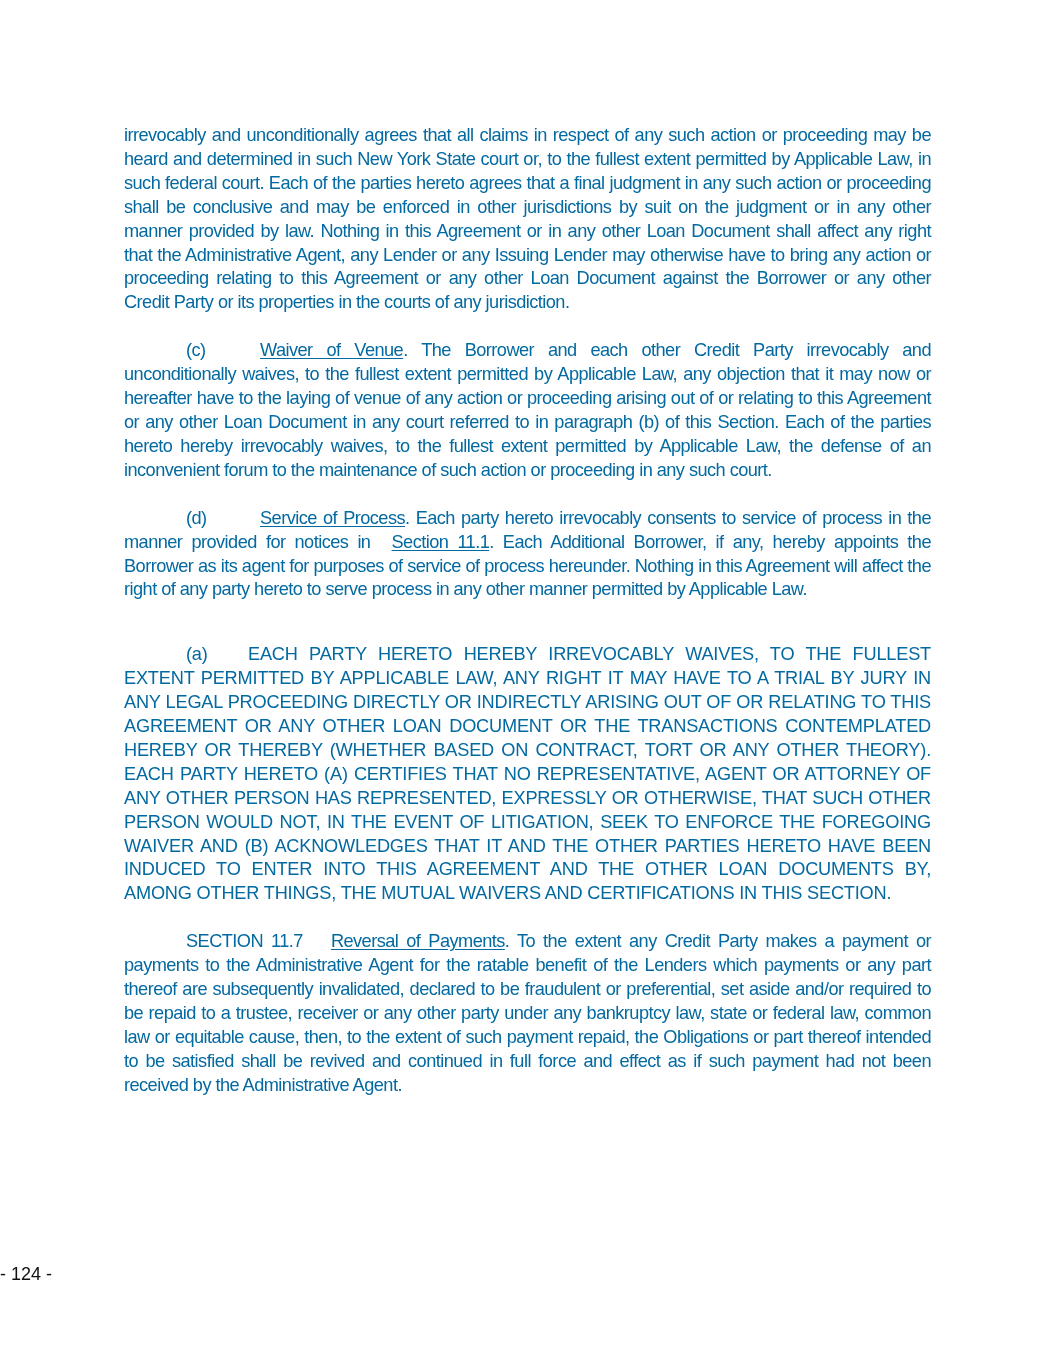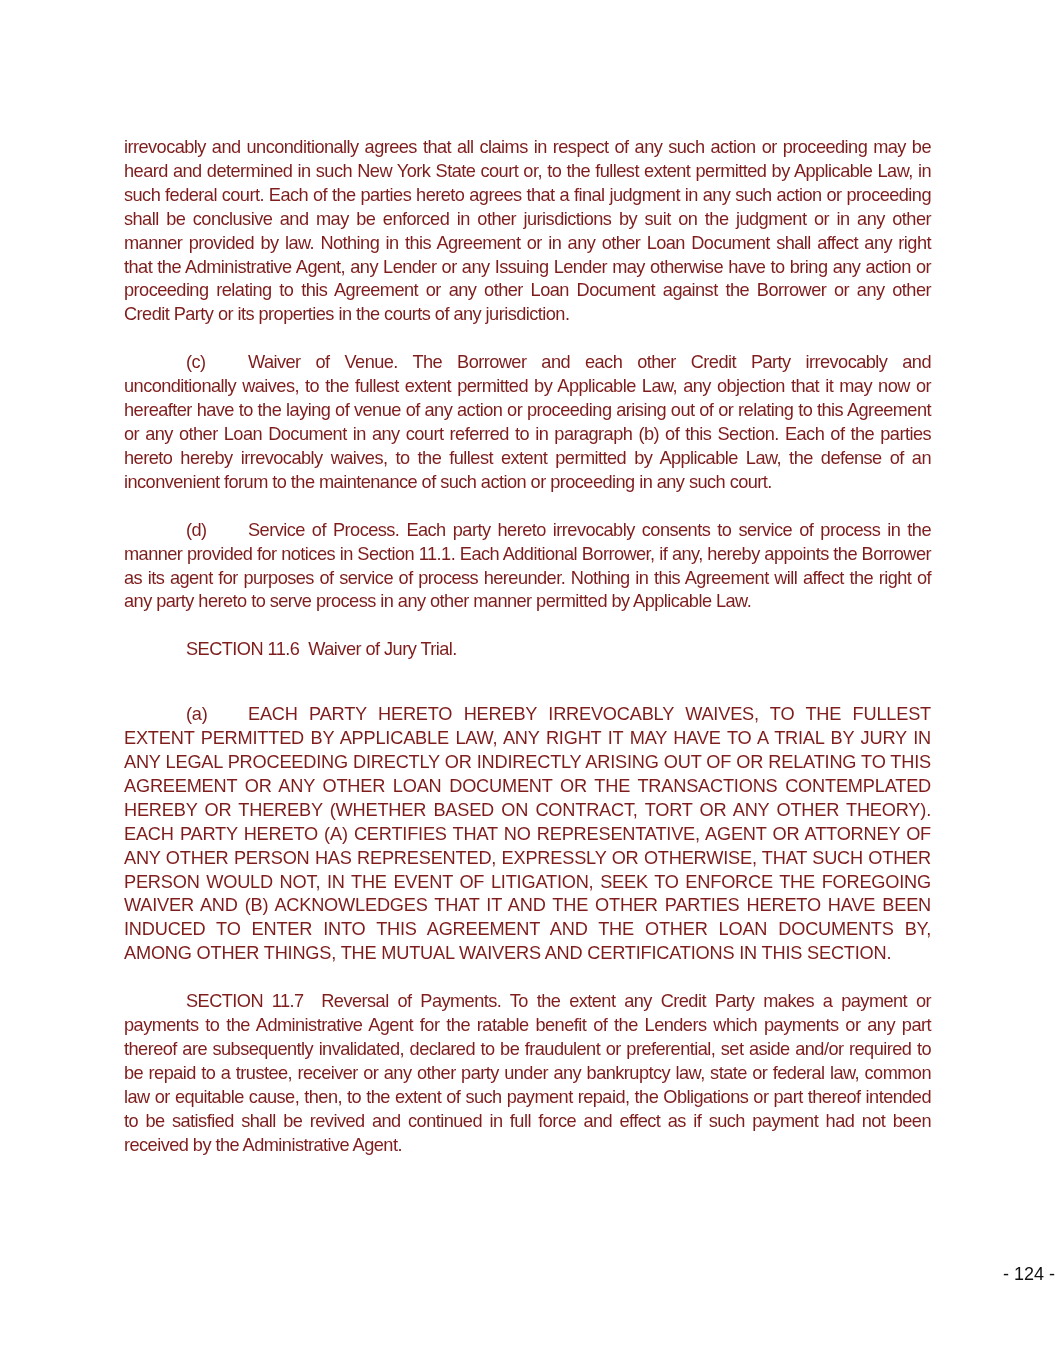--- a/index.html
+++ b/index.html
@@ -1,39 +1,38 @@
 <!DOCTYPE html>
 <html><head>
 <meta charset="utf-8">
 <style>
   html, body { margin:0; padding:0; background:#ffffff; }
   body { width:1055px; height:1365px; position:relative; overflow:hidden; }
-  .page { position:absolute; left:124px; top:136px; width:807px; color:#7f1d1d; }
+  .page { position:absolute; left:124px; top:124px; width:807px; color:#0369a1; }
   .p { font-family:"Liberation Sans", sans-serif; font-size:18.2px; line-height:23.9px;
        text-align:justify; letter-spacing:-0.55px; word-spacing:0px; margin:0 0 24px 0;
        transform-origin:left top; }
   .indent { text-indent:62px; }
   .sub-label { display:inline-block; width:62px; text-indent:0; }
-  .u { text-underline-offset:2px; }
+  .u { text-decoration:underline; text-underline-offset:2px;margin-left:12px; }
   .caps { letter-spacing:-0.2px;margin-top:41px; }
-  .footer { position:absolute; top:1264px; left:0; width:1055px; text-align:right;
+  .footer { position:absolute; top:1264px; left:0; width:1055px; text-align:left;
             font-family:"Liberation Sans", sans-serif; font-size:18px; color:#111; }
 </style>
 </head>
 <body>
 
 <div class="page">
 
   <p class="p">irrevocably and unconditionally agrees that all claims in respect of any such action or proceeding may be heard and determined in such New York State court or, to the fullest extent permitted by Applicable Law, in such federal court.  Each of the parties hereto agrees that a final judgment in any such action or proceeding shall be conclusive and may be enforced in other jurisdictions by suit on the judgment or in any other manner provided by law.  Nothing in this Agreement or in any other Loan Document shall affect any right that the Administrative Agent, any Lender or any Issuing Lender may otherwise have to bring any action or proceeding relating to this Agreement or any other Loan Document against the Borrower or any other Credit Party or its properties in the courts of any jurisdiction.</p>
 
   <p class="p indent"><span class="sub-label">(c)</span><span class="u">Waiver of Venue</span><span>.  The Borrower and each other Credit Party irrevocably and unconditionally waives, to the fullest extent permitted by Applicable Law, any objection that it may now or hereafter have to the laying of venue of any action or proceeding arising out of or relating to this Agreement or any other Loan Document in any court referred to in paragraph (b) of this Section.  Each of the parties hereto hereby irrevocably waives, to the fullest extent permitted by Applicable Law, the defense of an inconvenient forum to the maintenance of such action or proceeding in any such court.</span></p>
 
   <p class="p indent"><span class="sub-label">(d)</span><span class="u">Service of Process</span><span>.  Each party hereto irrevocably consents to service of process in the manner provided for notices in </span><span class="u">Section 11.1</span><span>.  Each Additional Borrower, if any, hereby appoints the Borrower as its agent for purposes of service of process hereunder.  Nothing in this Agreement will affect the right of any party hereto to serve process in any other manner permitted by Applicable Law.</span></p>
 
-  <p class="p indent"><span>SECTION 11.6</span>&nbsp;&nbsp;<span class="u">Waiver of Jury Trial</span><span>.</span></p>
 
   <p class="p indent caps"><span class="sub-label">(a)</span><span>EACH PARTY HERETO HEREBY IRREVOCABLY WAIVES, TO THE FULLEST EXTENT PERMITTED BY APPLICABLE LAW, ANY RIGHT IT MAY HAVE TO A TRIAL BY JURY IN ANY LEGAL PROCEEDING DIRECTLY OR INDIRECTLY ARISING OUT OF OR RELATING TO THIS AGREEMENT OR ANY OTHER LOAN DOCUMENT OR THE TRANSACTIONS CONTEMPLATED HEREBY OR THEREBY (WHETHER BASED ON CONTRACT, TORT OR ANY OTHER THEORY).  EACH PARTY HERETO (A) CERTIFIES THAT NO REPRESENTATIVE, AGENT OR ATTORNEY OF ANY OTHER PERSON HAS REPRESENTED, EXPRESSLY OR OTHERWISE, THAT SUCH OTHER PERSON WOULD NOT, IN THE EVENT OF LITIGATION, SEEK TO ENFORCE THE FOREGOING WAIVER AND (B) ACKNOWLEDGES THAT IT AND THE OTHER PARTIES HERETO HAVE BEEN INDUCED TO ENTER INTO THIS AGREEMENT AND THE OTHER LOAN DOCUMENTS BY, AMONG OTHER THINGS, THE MUTUAL WAIVERS AND CERTIFICATIONS IN THIS SECTION.</span></p>
 
   <p class="p indent"><span>SECTION 11.7</span>&nbsp;&nbsp;<span class="u">Reversal of Payments</span><span>.  To the extent any Credit Party makes a payment or payments to the Administrative Agent for the ratable benefit of the Lenders which payments or any part thereof are subsequently invalidated, declared to be fraudulent or preferential, set aside and/or required to be repaid to a trustee, receiver or any other party under any bankruptcy law, state or federal law, common law or equitable cause, then, to the extent of such payment repaid, the Obligations or part thereof intended to be satisfied shall be revived and continued in full force and effect as if such payment had not been received by the Administrative Agent.</span></p>
 
 </div>
 
 <div class="footer">- 124 -</div>
 
 </body></html>

